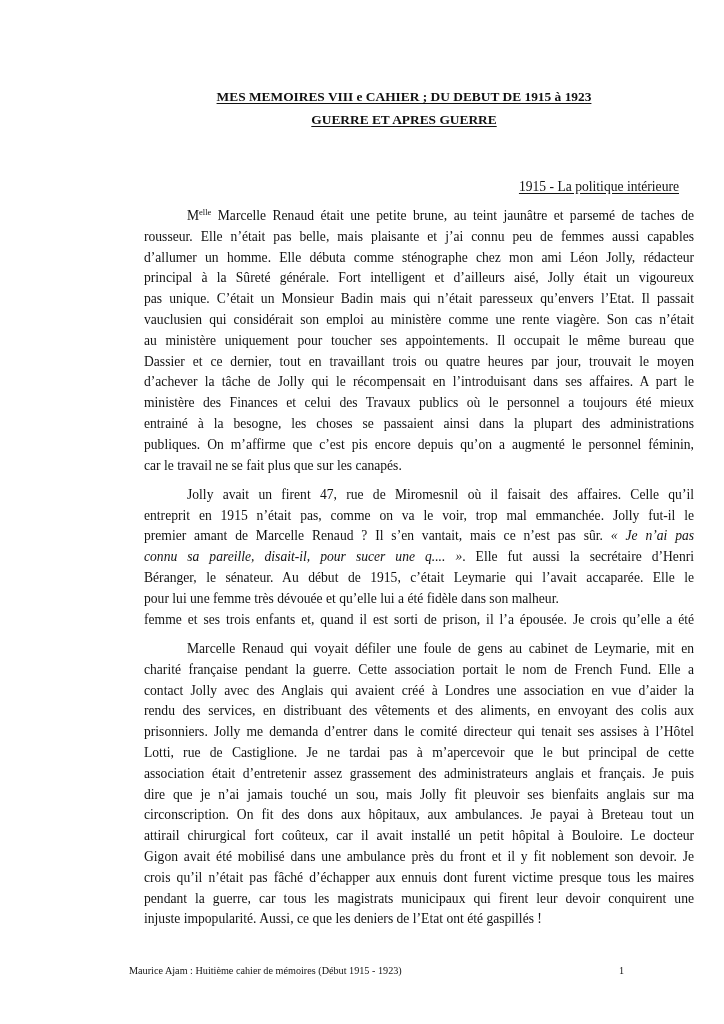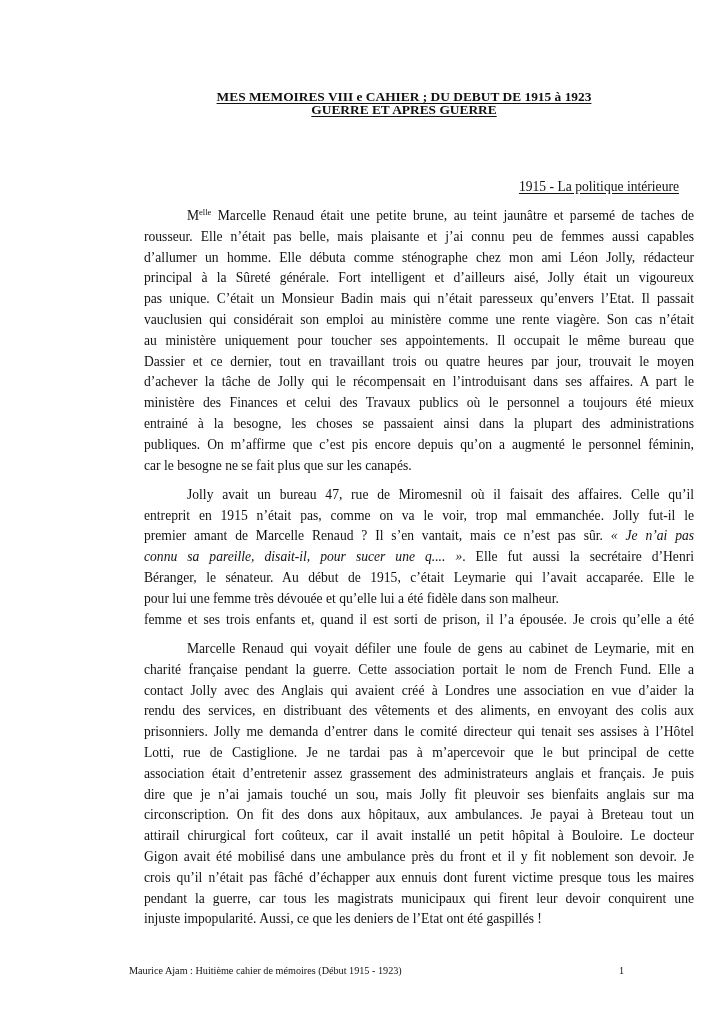--- a/index.html
+++ b/index.html
@@ -28,21 +28,21 @@
       left: 87px;
       width: 550px;
       text-align: center;
       font-weight: bold;
       font-size: 13.4px;
       text-decoration: underline;
       text-underline-offset: 2px;
       line-height: 16px;
     }
     #h-title { top: 89px; }
-    #h-sub { top: 102px; }
+    #h-sub { top: 112px; }
     .section-title {
       position: absolute;
       left: 87px;
       width: 550px;
       top: 179px;
       text-align: right;
       font-size: 13.6px;
       text-decoration: underline;
       text-underline-offset: 2px;
       line-height: 16px;
@@ -103,24 +103,24 @@
         <span class="line">d’allumer un homme. Elle débuta comme sténographe chez mon ami Léon Jolly, rédacteur</span>
         <span class="line">principal à la Sûreté générale. Fort intelligent et d’ailleurs aisé, Jolly était un vigoureux</span>
         <span class="line">pas unique. C’était un Monsieur Badin mais qui n’était paresseux qu’envers l’Etat. Il passait</span>
         <span class="line">vauclusien qui considérait son emploi au ministère comme une rente viagère. Son cas n’était</span>
         <span class="line">au ministère uniquement pour toucher ses appointements. Il occupait le même bureau que</span>
         <span class="line">Dassier et ce dernier, tout en travaillant trois ou quatre heures par jour, trouvait le moyen</span>
         <span class="line">d’achever la tâche de Jolly qui le récompensait en l’introduisant dans ses affaires. A part le</span>
         <span class="line">ministère des Finances et celui des Travaux publics où le personnel a toujours été mieux</span>
         <span class="line">entrainé à la besogne, les choses se passaient ainsi dans la plupart des administrations</span>
         <span class="line">publiques. On m’affirme que c’est pis encore depuis qu’on a augmenté le personnel féminin,</span>
-        <span class="line last">car le besogne ne se fait plus que sur les canapés.</span>
+        <span class="line last">car le travail ne se fait plus que sur les canapés.</span>
       </div>
     <div class="para">
-        <span class="line first">Jolly avait un bureau 47, rue de Miromesnil où il faisait des affaires. Celle qu’il</span>
+        <span class="line first">Jolly avait un firent 47, rue de Miromesnil où il faisait des affaires. Celle qu’il</span>
         <span class="line">entreprit en 1915 n’était pas, comme on va le voir, trop mal emmanchée. Jolly fut-il le</span>
         <span class="line">premier amant de Marcelle Renaud ?  Il s’en vantait, mais ce n’est pas sûr. <em>« Je n’ai pas</em></span>
         <span class="line"><em>connu sa pareille, disait-il, pour sucer une q.... »</em>. Elle fut aussi la secrétaire d’Henri</span>
         <span class="line">Béranger, le sénateur. Au début de 1915, c’était Leymarie qui l’avait accaparée. Elle le</span>
         <span class="line last">pour lui une femme très dévouée et qu’elle lui a été fidèle dans son malheur.</span>
         <span class="line">femme et ses trois enfants et, quand il est sorti de prison, il l’a épousée. Je crois qu’elle a été</span>
       </div>
     <div class="para">
         <span class="line first">Marcelle Renaud qui voyait défiler une foule de gens au cabinet de Leymarie, mit en</span>
         <span class="line">charité française pendant la guerre. Cette association portait le nom de French Fund. Elle a</span>

